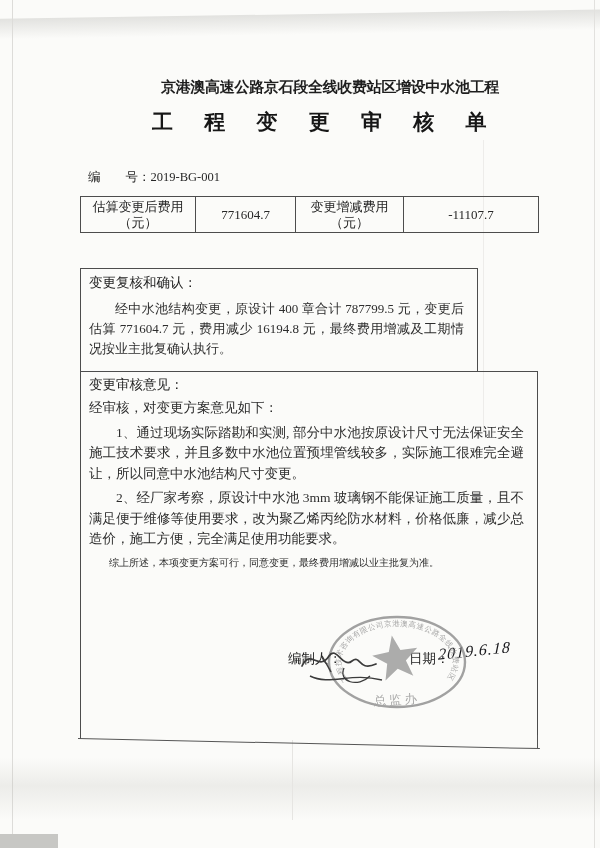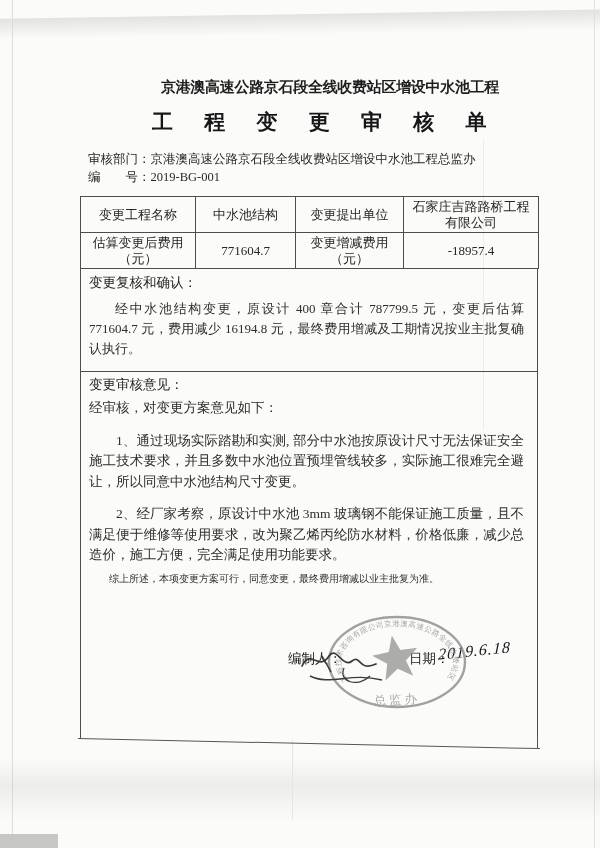--- a/index.html
+++ b/index.html
@@ -26,31 +26,31 @@
   .form-title{position:absolute;left:152px;top:108px;margin:0;
     font-size:21px;font-weight:bold;letter-spacing:13px;color:#161616;}
   .meta-line{position:absolute;left:88px;font-size:12.5px;color:#262626;white-space:nowrap;}
   .meta-dept{top:151px;}
   .meta-no{top:169px;}
   
   table.info{position:absolute;left:80px;top:196px;border-collapse:collapse;table-layout:fixed;}
   table.info td{border:1px solid #4d4d4d;font-size:13px;text-align:center;
     vertical-align:middle;padding:1px 4px;line-height:16px;color:#262626;}
   
-  .confirm-box{position:absolute;left:80px;top:268px;width:458px;height:104px;
+  .confirm-box{position:absolute;left:80px;top:268px;width:398px;height:104px;
     border:1px solid #4d4d4d;box-sizing:border-box;padding:4px 13px 0 8px;}
   .opinion-box{position:absolute;left:80px;top:371px;width:458px;height:368px;
     border:1px solid #4d4d4d;border-bottom:none;box-sizing:border-box;
     padding:3px 13px 0 8px;}
   .box-title{font-size:13.5px;color:#222;line-height:20px;margin:0;}
   .confirm-box .body{font-size:13px;line-height:20px;text-indent:2em;
     text-align:justify;margin:6px 0 0 0;color:#2d2d2d;}
   .opinion-box .intro{font-size:13.5px;line-height:20.5px;margin:3px 0 0 0;color:#2d2d2d;}
   .opinion-box p.item{font-size:13.5px;line-height:20.5px;text-indent:2em;
-    text-align:justify;margin:12px 0 0 0;color:#2d2d2d;}
+    text-align:justify;margin:4px 0 0 0;color:#2d2d2d;}
   .opinion-box p.conclusion{font-size:10px;line-height:20.5px;text-indent:2em;
     margin:3px 0 0 0;color:#2d2d2d;}
   
   .slant-bottom{position:absolute;left:78px;top:738px;width:462px;height:0;
     border-top:1.5px solid #555;transform:rotate(1.25deg);transform-origin:left top;}
   .right-border-ext{position:absolute;left:537px;top:735px;width:1px;height:13px;background:#555;}
   
   .sig-label{position:absolute;font-size:13.5px;color:#262626;}
   .sig-preparer{left:288px;top:650px;}
   .sig-date{left:409px;top:650px;}
@@ -68,46 +68,37 @@
   <div class="scan-top-band"></div>
   <div class="scan-left-line"></div>
   <div class="scan-right-line"></div>
   <div class="scan-crease"></div>
   <div class="scan-bottom-blotch"></div>
   <div class="scan-bottom-line"></div>
   <div class="scan-corner-rect"></div>
 
   <h1 class="project-title">京港澳高速公路京石段全线收费站区增设中水池工程</h1>
   <h2 class="form-title">工 程 变 更 审 核 单</h2>
-  <div class="meta-line meta-dept">
-    <span>审核部门：</span><span>京港澳高速公路京石段全线收费站区增设中水池工程总监办</span>
-  </div>
   <div class="meta-line meta-no">
     <span>编　　号：</span><span>2019-BG-001</span>
   </div>
 
   <table class="info">
     <colgroup>
         <col style="width:115px">
         <col style="width:100px">
         <col style="width:108px">
         <col style="width:135px">
       </colgroup>
     <tbody>
-        <tr style="height:36px;">
-      <td>变更工程名称</td>
-      <td>中水池结构</td>
-      <td>变更提出单位</td>
-      <td>石家庄吉路路桥工程有限公司</td>
-    </tr>
     <tr style="height:36px;">
       <td>估算变更后费用（元）</td>
       <td>771604.7</td>
       <td>变更增减费用（元）</td>
-      <td>-18957.4</td>
+      <td>-11107.7</td>
     </tr>
   </tbody>
     </table>
 
   <div class="confirm-box">
     <p class="box-title">变更复核和确认：</p>
     <p class="body">经中水池结构变更，原设计 400 章合计 787799.5 元，变更后估算 771604.7 元，费用减少 16194.8 元，最终费用增减及工期情况按业主批复确认执行。</p>
   </div>
 
   <div class="opinion-box">

